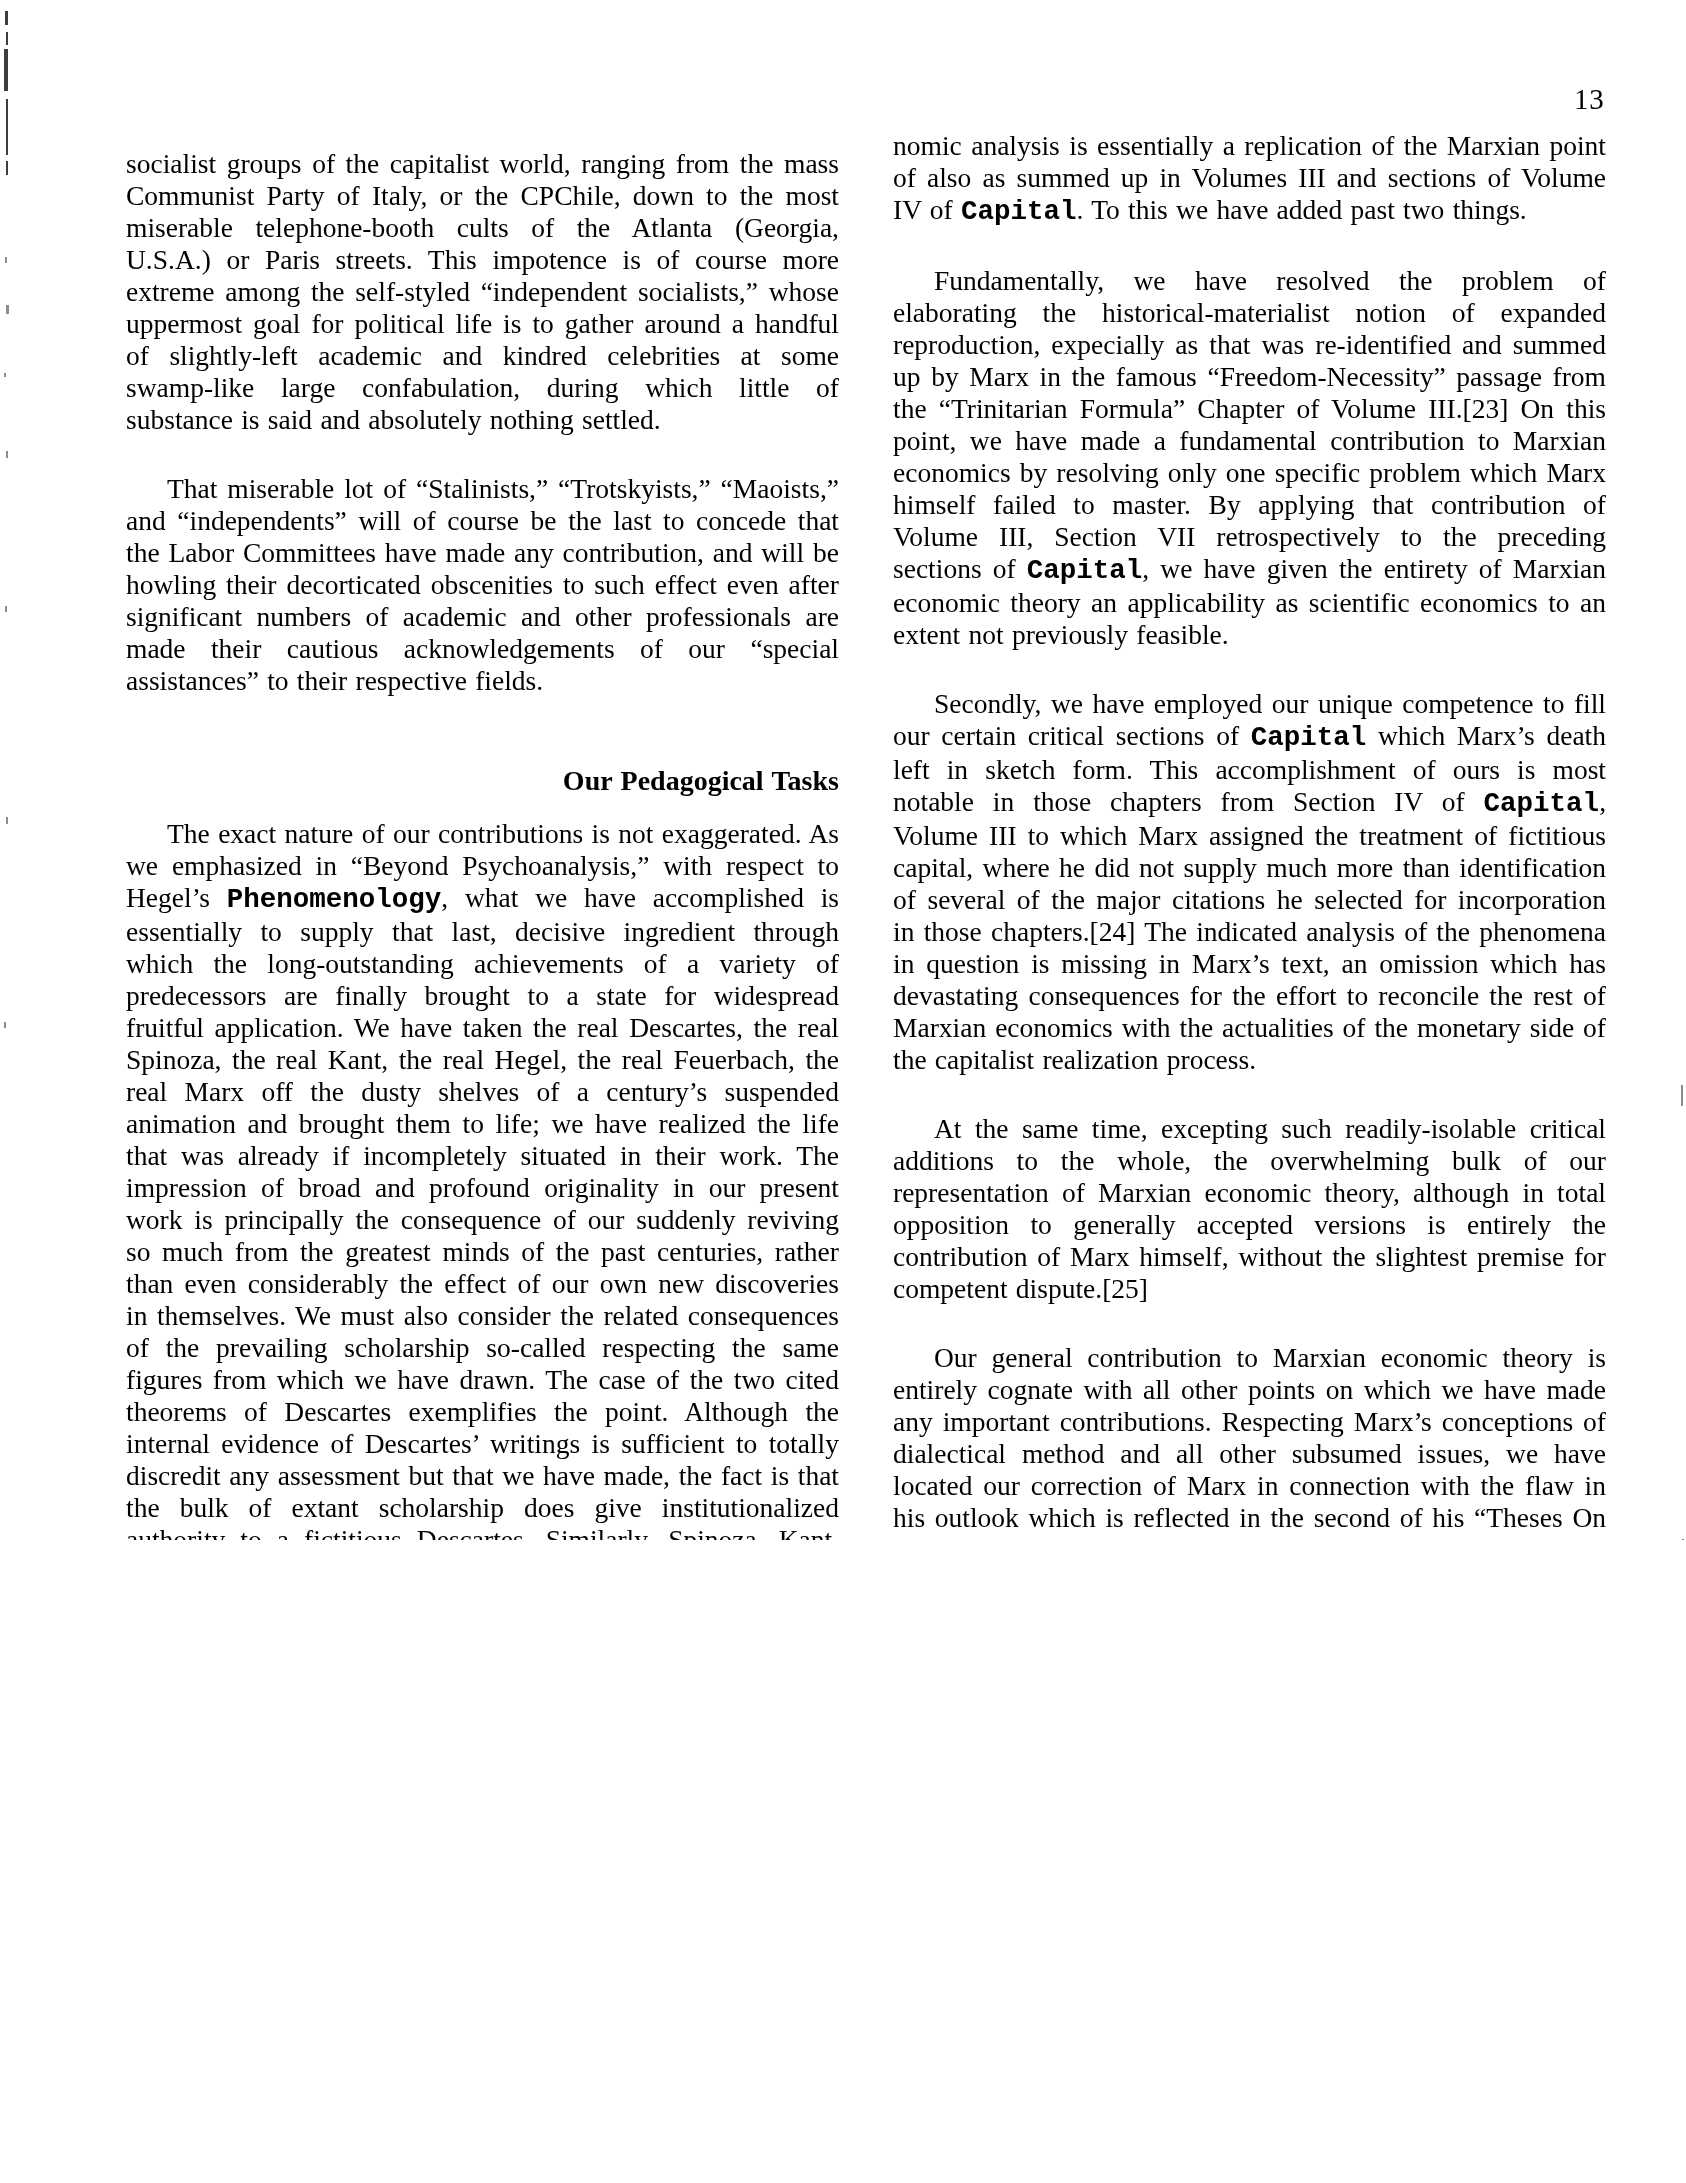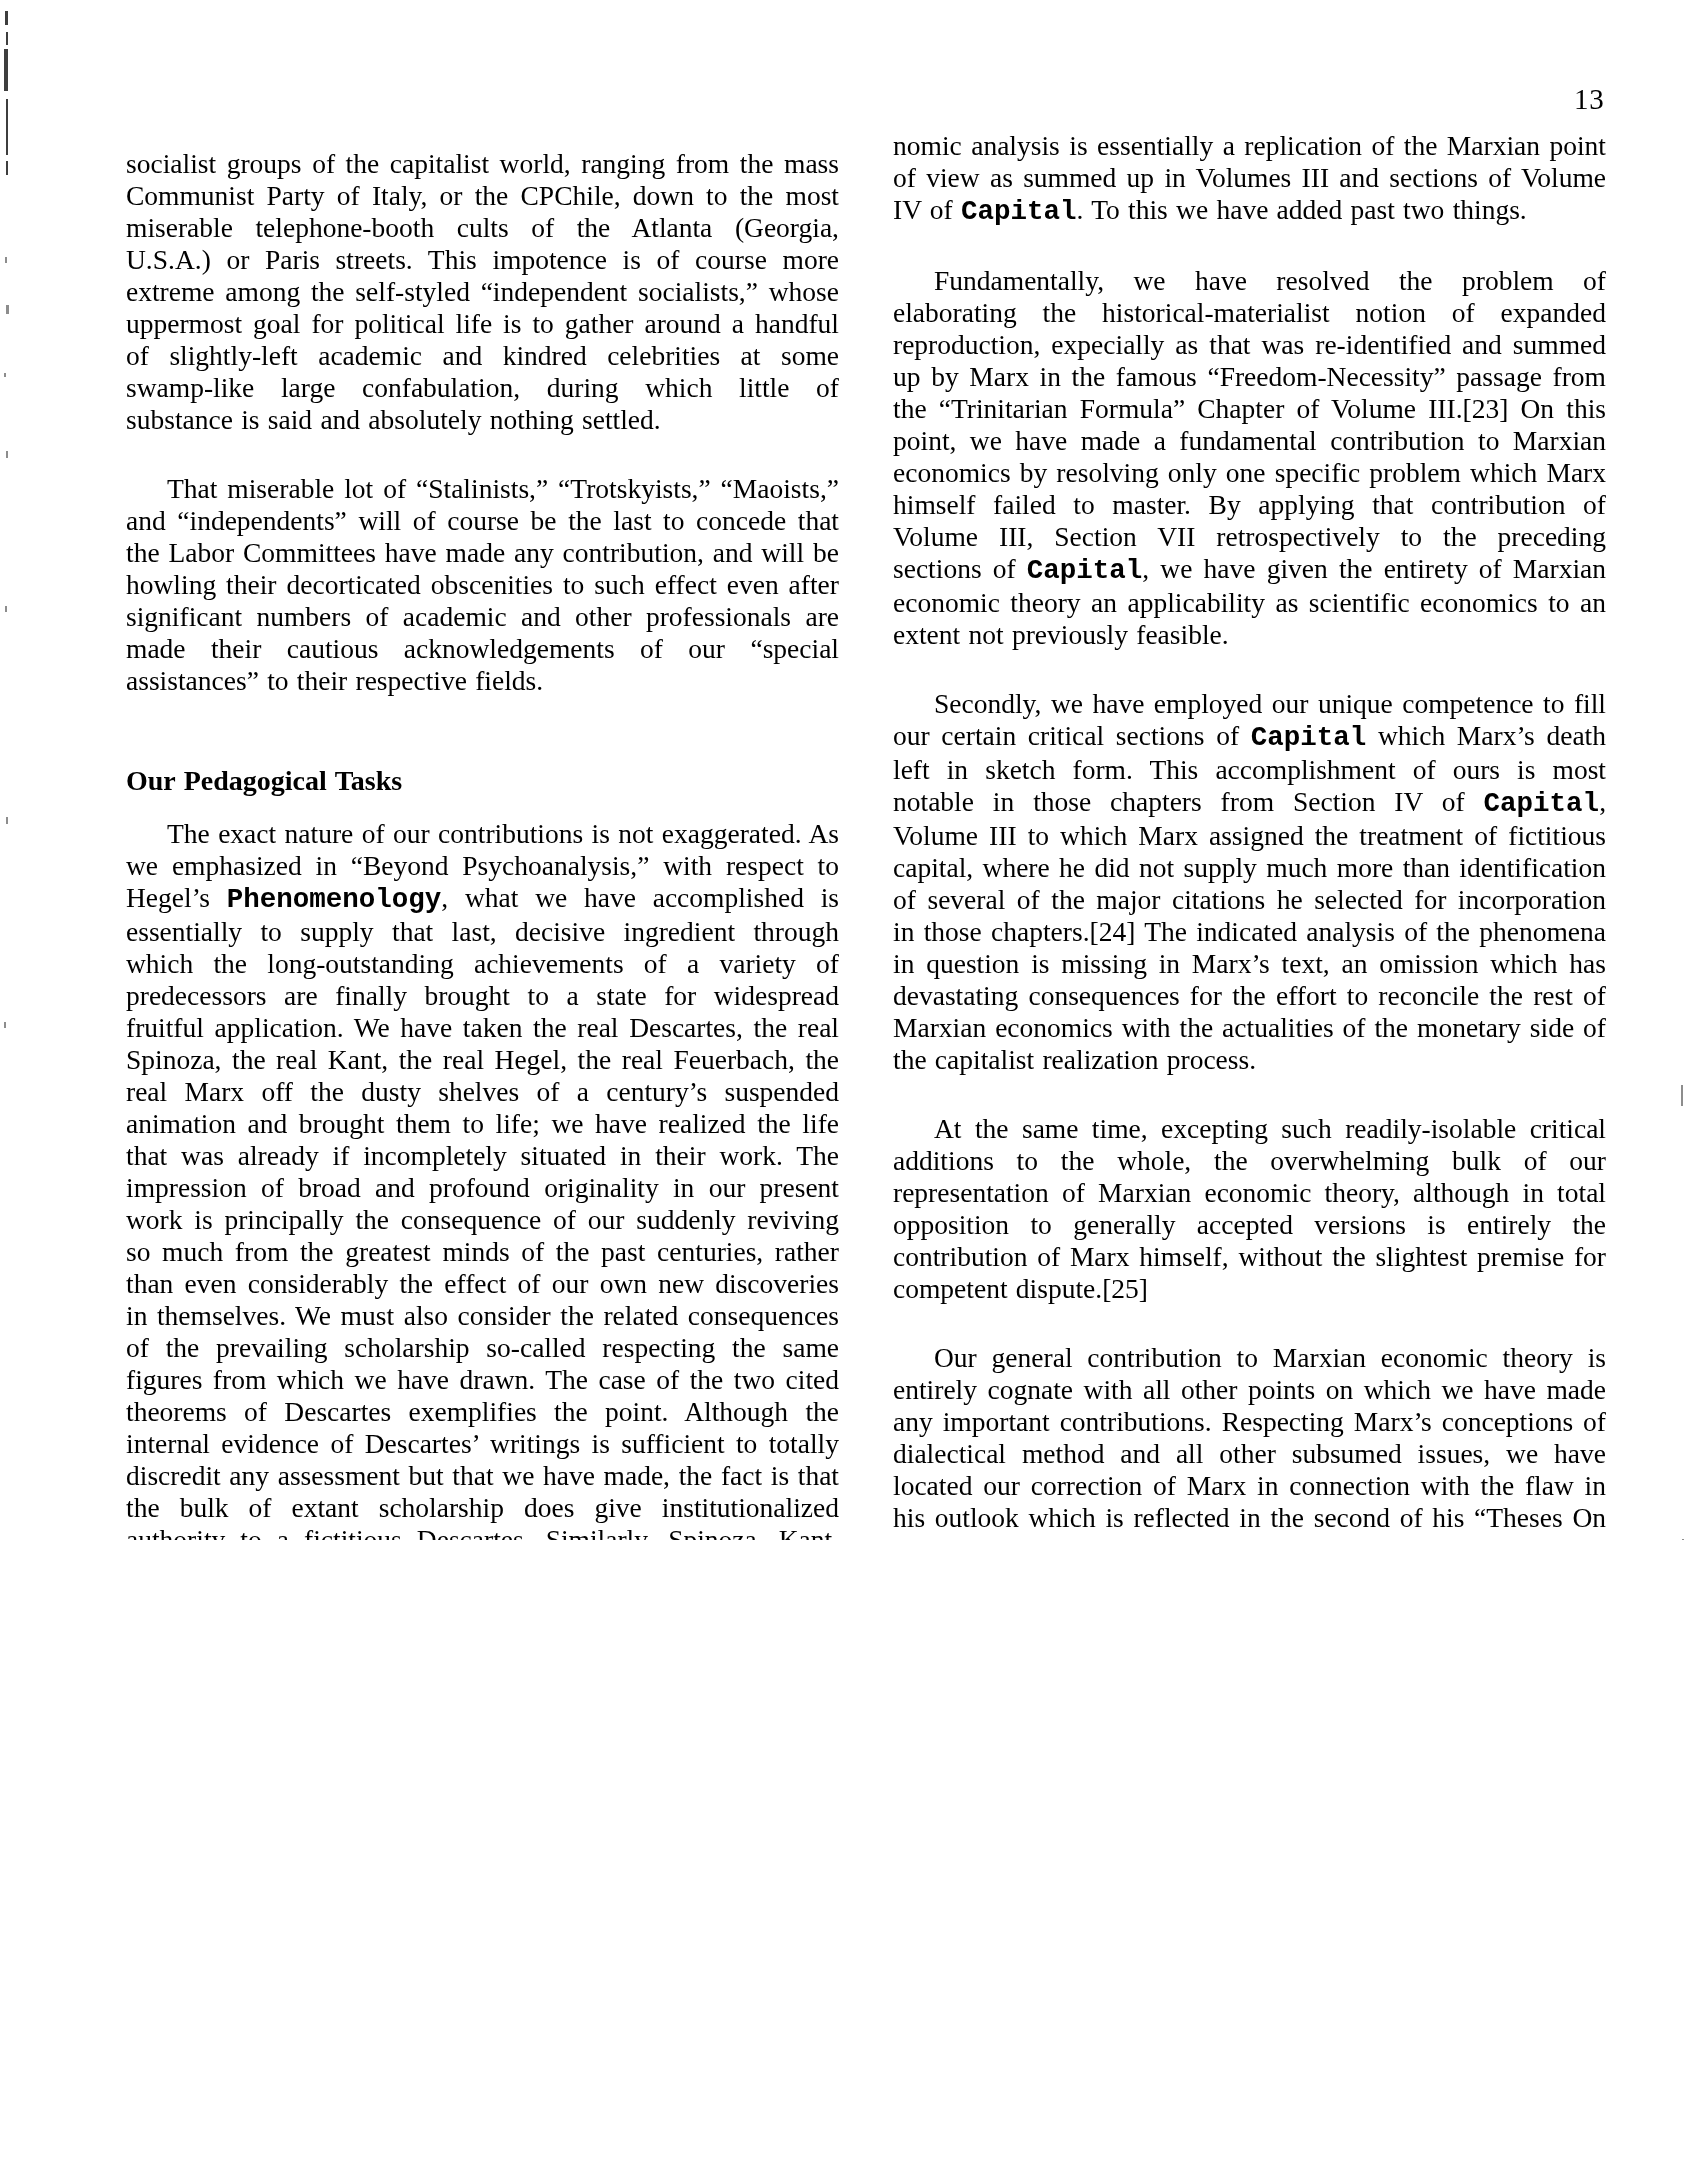--- a/index.html
+++ b/index.html
@@ -37,21 +37,21 @@
   .col-left  { left: 126px; margin-top: 18px; }
   .col-right { left: 893px; }
   .body-p {
     margin: 0 0 37px 0;
   }
   .indent { text-indent: 41px; }
   .section-heading {
     font-size: 28px;
     line-height: 32px;
     font-weight: bold;
-    text-align: left;
+    text-align: right;
     margin: 68px 0 21px 0;
   }
   .b { font-weight: bold; font-family: Liberation Mono, monospace; }
   .artifact {
     position: absolute;
     background: #1c1c1c;
     opacity: 0.85;
   }
   .artifact.light { opacity: 0.5; }
 </style>
@@ -86,21 +86,21 @@
 
     <p class="body-p indent"><span>That miserable lot of “Stalinists,” “Trotskyists,” “Maoists,” and “independents” will of course be the last to concede that the Labor Committees have made any contribution, and will be howling their decorticated obscenities to such effect even after significant numbers of academic and other professionals are made their cautious acknowledgements of our “special assistances” to their respective fields.</span></p>
 
     <h2 class="section-heading">Our Pedagogical Tasks</h2>
 
     <p class="body-p indent"><span>The exact nature of our contributions is not exaggerated. As we emphasized in “Beyond Psychoanalysis,” with respect to Hegel’s </span><span class="b">Phenomenology</span><span>, what we have accomplished is essentially to supply that last, decisive ingredient through which the long-outstanding achievements of a variety of predecessors are finally brought to a state for widespread fruitful application. We have taken the real Descartes, the real Spinoza, the real Kant, the real Hegel, the real Feuerbach, the real Marx off the dusty shelves of a century’s suspended animation and brought them to life; we have realized the life that was already if incompletely situated in their work. The impression of broad and profound originality in our present work is principally the consequence of our suddenly reviving so much from the greatest minds of the past centuries, rather than even considerably the effect of our own new discoveries in themselves. We must also consider the related consequences of the prevailing scholarship so-called respecting the same figures from which we have drawn. The case of the two cited theorems of Descartes exemplifies the point. Although the internal evidence of Descartes’ writings is sufficient to totally discredit any assessment but that we have made, the fact is that the bulk of extant scholarship does give institutionalized authority to a fictitious Descartes. Similarly, Spinoza, Kant, Hegel, Feuerbach, and Marx. The sense that what we have contributed is “totally new” arises not only from a prevailing ignorance of the actual content of the enormous literary work on which we have drawn, but, worse, from the proliferation of “authoritative” but essentially incompetent representations of those same original sources.</span></p>
 
   </div>
 
   <div class="col col-right">
-    <p class="body-p"><span>nomic analysis is essentially a replication of the Marxian point of view as summed up in Volumes III and sections of Volume IV of </span><span class="b">Capital</span><span>. To this we have added past two things.</span></p>
+    <p class="body-p"><span>nomic analysis is essentially a replication of the Marxian point of also as summed up in Volumes III and sections of Volume IV of </span><span class="b">Capital</span><span>. To this we have added past two things.</span></p>
 
     <p class="body-p indent"><span>Fundamentally, we have resolved the problem of elaborating the historical-materialist notion of expanded reproduction, expecially as that was re-identified and summed up by Marx in the famous “Freedom-Necessity” passage from the “Trinitarian Formula” Chapter of Volume III.[23] On this point, we have made a fundamental contribution to Marxian economics by resolving only one specific problem which Marx himself failed to master. By applying that contribution of Volume III, Section VII retrospectively to the preceding sections of </span><span class="b">Capital</span><span>, we have given the entirety of Marxian economic theory an applicability as scientific economics to an extent not previously feasible.</span></p>
 
     <p class="body-p indent"><span>Secondly, we have employed our unique competence to fill our certain critical sections of </span><span class="b">Capital</span><span> which Marx’s death left in sketch form. This accomplishment of ours is most notable in those chapters from Section IV of </span><span class="b">Capital</span><span>, Volume III to which Marx assigned the treatment of fictitious capital, where he did not supply much more than identification of several of the major citations he selected for incorporation in those chapters.[24] The indicated analysis of the phenomena in question is missing in Marx’s text, an omission which has devastating consequences for the effort to reconcile the rest of Marxian economics with the actualities of the monetary side of the capitalist realization process.</span></p>
 
     <p class="body-p indent"><span>At the same time, excepting such readily-isolable critical additions to the whole, the overwhelming bulk of our representation of Marxian economic theory, although in total opposition to generally accepted versions is entirely the contribution of Marx himself, without the slightest premise for competent dispute.[25]</span></p>
 
     <p class="body-p indent"><span>Our general contribution to Marxian economic theory is entirely cognate with all other points on which we have made any important contributions. Respecting Marx’s conceptions of dialectical method and all other subsumed issues, we have located our correction of Marx in connection with the flaw in his outlook which is reflected in the second of his “Theses On Feuerbach.” He properly avoided the fundamental immediate blunder of Feuerbach, the key to all his original accomplishments, but he also evaded the still-deeped issue.[26] Marx’s specific flaw of omission, which becomes a pervasive blunder for Engels, is his failure to consider positively and explicitly the fundamental ontological issue of dialectical method. If the fundamental principle of Hegel’s dialectic is the self-subsisting positive principle, “self-perfection,” “negentropy,” as we have defined this[27], and if this principle is the essence of human revolutionary practice, then the fundamental law of the material universe itself must be of the same form (and, ultimately, also essence) as Hegel’s self-</span></p>
   </div>
 

